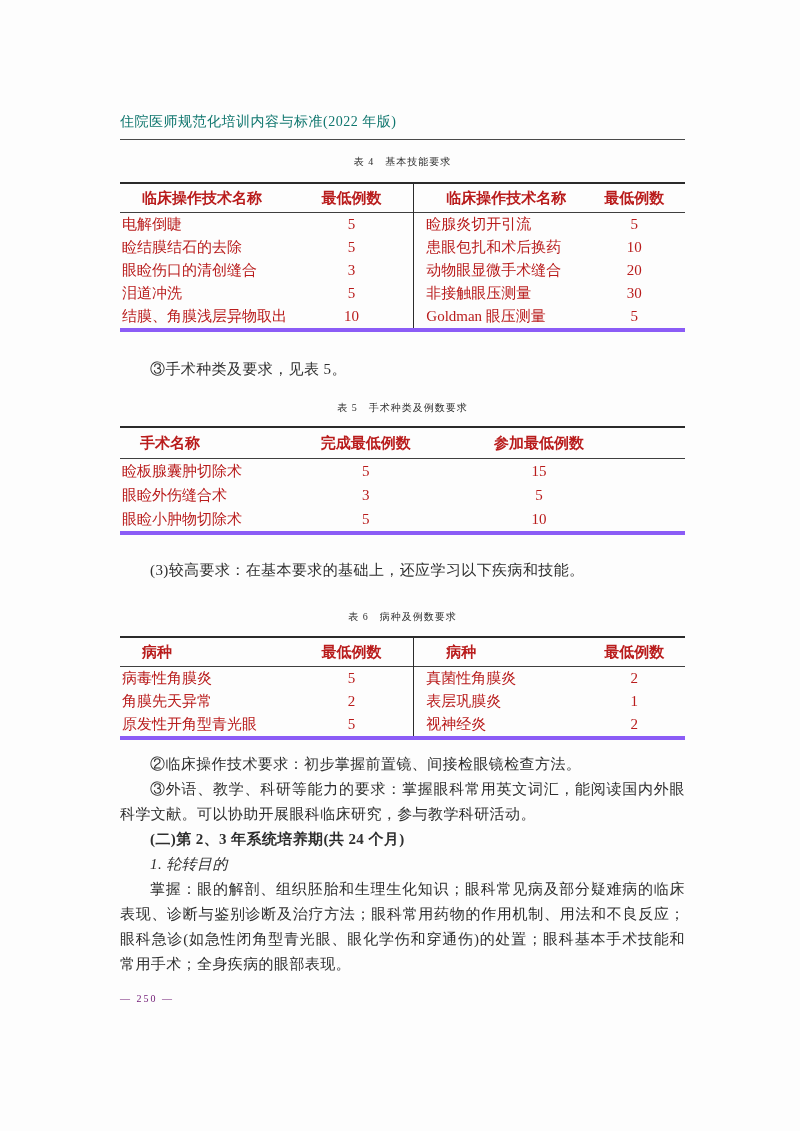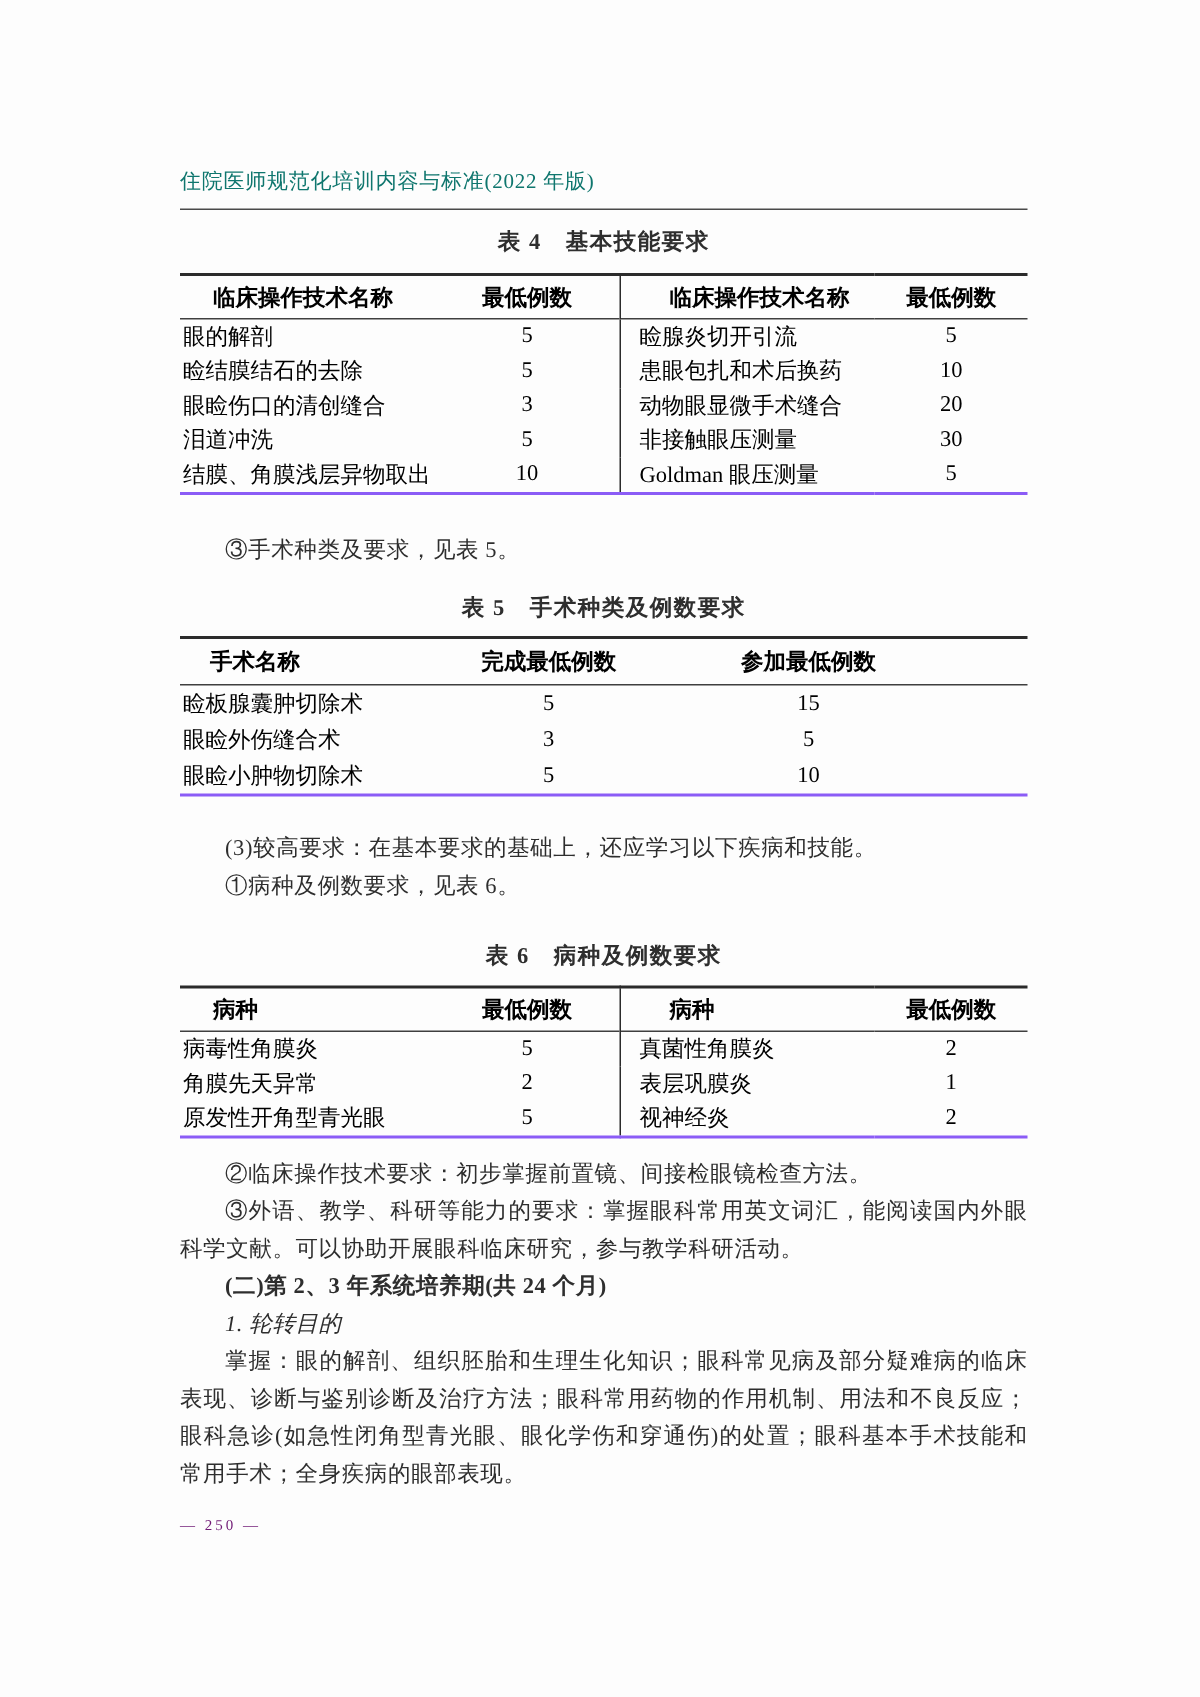--- a/index.html
+++ b/index.html
@@ -8,29 +8,29 @@
     background:#fdfdfd;color:#2e2e2e;
     font-family:"Liberation Serif","DejaVu Serif",serif;
     -webkit-font-smoothing:antialiased;
   }
   .content{margin:0 115px 0 120px;width:565px;}
   .running-head{
     margin-top:112px;font-size:14px;line-height:20px;letter-spacing:.5px;
     border-bottom:1.5px solid #4a4a4a;padding-bottom:7px;color:#0f766e;
   }
   .tbl-title{
-    margin-top:12px;font-size:15px;line-height:20px;font-weight:bold;
+    margin-top:12px;font-size:10px;line-height:20px;font-weight:normal;
     text-align:center;letter-spacing:1px;
   }
   .tbl-title.t5{margin-top:16px;}
   .tbl-title.t6{margin-top:24px;}
   table{
     width:100%;border-collapse:collapse;table-layout:fixed;
-    font-size:15px;color:#000000;
-    border-top:2px solid #2b2b2b;border-bottom:2px solid #8b5cf6;
+    font-size:15px;color:#b91c1c;
+    border-top:2px solid #2b2b2b;border-bottom:4px solid #8b5cf6;
   }
   table.t4{margin-top:10px;}
   table.t5{margin-top:8px;}
   table.t6{margin-top:9px;}
   thead tr{border-bottom:1px solid #3f3f3f;}
   th{font-weight:bold;height:26px;vertical-align:middle;}
   .t5 th{height:28px;}
   td{height:21px;vertical-align:middle;}
   .t5 td{height:22px;}
   .name{text-align:left;padding-left:2px;}
@@ -72,21 +72,21 @@
     <thead>
       <tr>
         <th class="hname">临床操作技术名称</th>
         <th class="num">最低例数</th>
         <th class="hname r split">临床操作技术名称</th>
         <th class="num">最低例数</th>
       </tr>
     </thead>
     <tbody>
       <tr>
-        <td class="name">眼的解剖</td>
+        <td class="name">电解倒睫</td>
         <td class="num">5</td>
         <td class="rname split">睑腺炎切开引流</td>
         <td class="num">5</td>
       </tr>
       <tr>
         <td class="name">睑结膜结石的去除</td>
         <td class="num">5</td>
         <td class="rname split">患眼包扎和术后换药</td>
         <td class="num">10</td>
       </tr>
@@ -141,21 +141,20 @@
       </tr>
       <tr>
         <td class="name">眼睑小肿物切除术</td>
         <td class="num">5</td>
         <td class="num c3">10</td>
       </tr>
     </tbody>
   </table>
 
   <p class="mt-after-t5">(3)较高要求：在基本要求的基础上，还应学习以下疾病和技能。</p>
-  <p>①病种及例数要求，见表 6。</p>
 
   <div class="tbl-title t6">表 6　病种及例数要求</div>
 
   <table class="t6">
     <colgroup>
         <col style="width:30%">
         <col style="width:22%">
         <col style="width:30%">
         <col style="width:18%">
       </colgroup>

